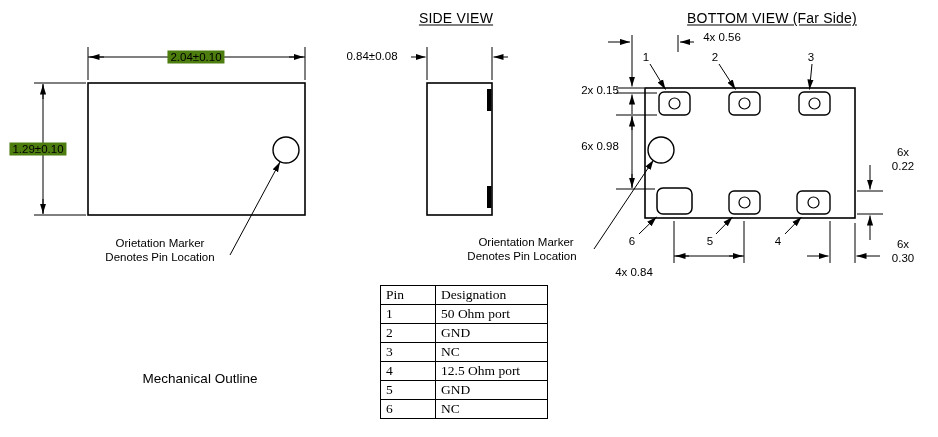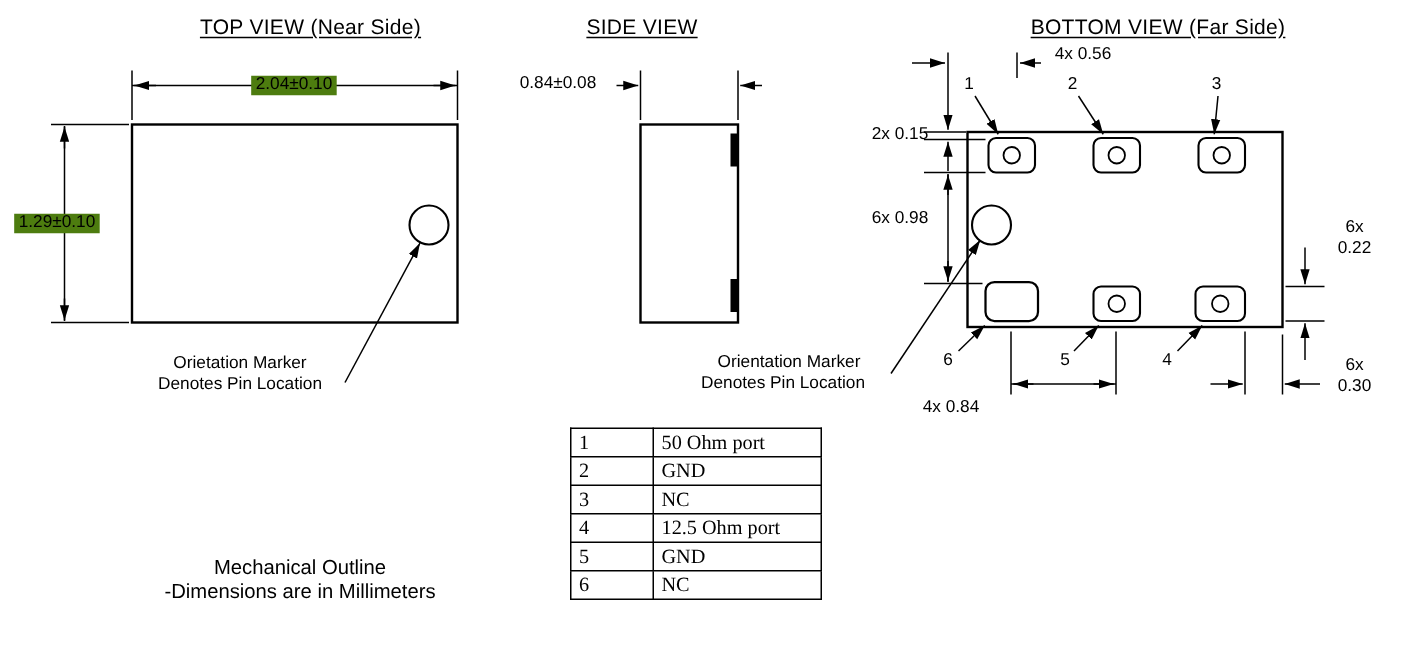--- a/index.html
+++ b/index.html
@@ -139,22 +139,21 @@
       <line x1="719" y1="64" x2="735.5" y2="89.5" marker-end="url(#arw)"></line>
       <line x1="812" y1="64" x2="809.5" y2="89.5" marker-end="url(#arw)"></line>
       <line x1="639" y1="234" x2="656.5" y2="217" marker-end="url(#arw)"></line>
       <line x1="716" y1="234" x2="732.5" y2="217" marker-end="url(#arw)"></line>
       <line x1="785" y1="234" x2="801.5" y2="217" marker-end="url(#arw)"></line>
 
       <line x1="594" y1="249" x2="653.5" y2="160" marker-end="url(#arw)"></line>
     </g>
   </svg>
 
-  <span class="lbl title" style="left:207px;top:18px">TOP VIEW (Near Side)</span>
-  <span class="lbl title" style="left:428px;top:18px">SIDE VIEW</span>
+  <span class="lbl title" style="left:456px;top:18px">SIDE VIEW</span>
   <span class="lbl title" style="left:772px;top:18px">BOTTOM VIEW (Far Side)</span>
 
   <span class="lbl onLine" style="left:196px;top:57px">2.04±0.10</span>
   <span class="lbl onLine" style="left:38px;top:149px">1.29±0.10</span>
   <span class="lbl" style="left:160px;top:243px">Orietation Marker</span>
   <span class="lbl" style="left:160px;top:257px">Denotes Pin Location</span>
 
   <span class="lbl" style="left:372px;top:56px">0.84±0.08</span>
 
   <span class="lbl" style="left:722px;top:37px">4x 0.56</span>
@@ -170,25 +169,28 @@
   <span class="lbl" style="left:715px;top:57px">2</span>
   <span class="lbl" style="left:811px;top:57px">3</span>
   <span class="lbl" style="left:632px;top:241px">6</span>
   <span class="lbl" style="left:710px;top:241px">5</span>
   <span class="lbl" style="left:778px;top:241px">4</span>
 
   <span class="lbl" style="left:526px;top:242px">Orientation Marker</span>
   <span class="lbl" style="left:522px;top:256px">Denotes Pin Location</span>
 
   <span class="lbl big" style="left:200px;top:378px">Mechanical Outline</span>
-  <span class="lbl big" style="left:200px;top:394px">-Dimensions are in Millimeters</span>
 
   <table class="pin-table">
     <tbody>
       <tr>
+        <th class="c1">Pin</th>
+        <th class="c2">Designation</th>
+      </tr>
+      <tr>
         <td class="c1">1</td>
         <td class="c2">50 Ohm port</td>
       </tr>
       <tr>
         <td class="c1">2</td>
         <td class="c2">GND</td>
       </tr>
       <tr>
         <td class="c1">3</td>
         <td class="c2">NC</td>

